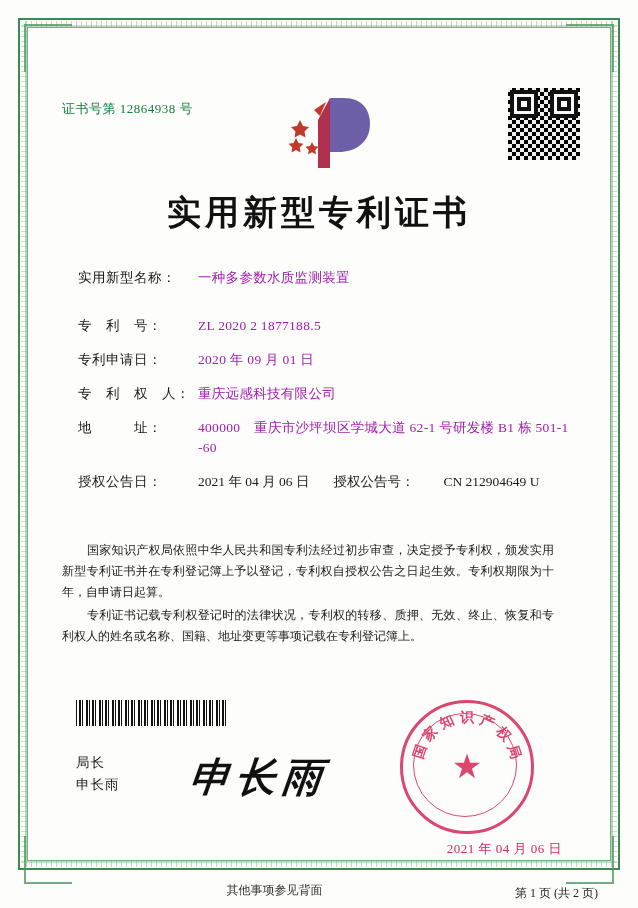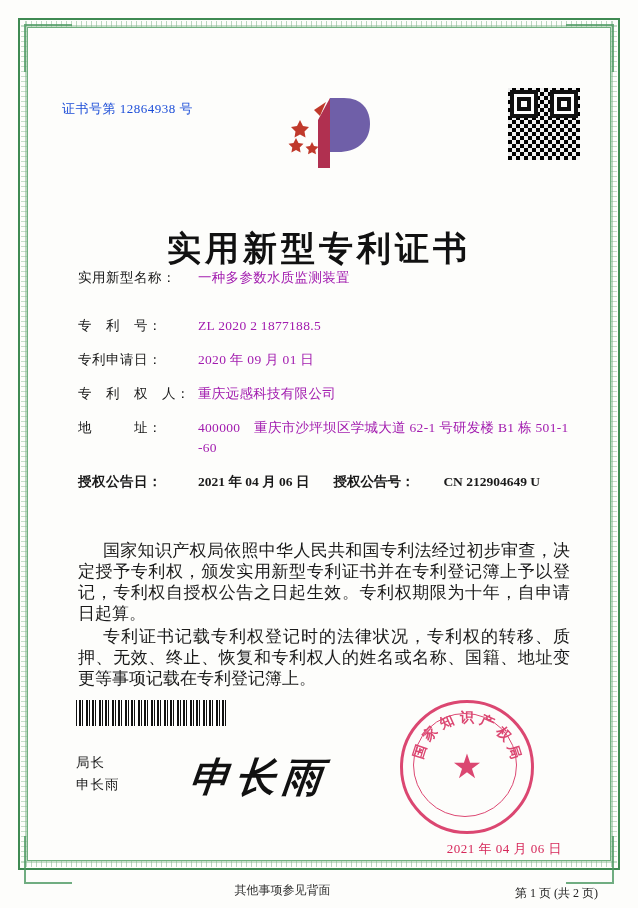--- a/index.html
+++ b/index.html
@@ -74,21 +74,21 @@
     position: absolute;
     left: 40px; top: 40px;
     width: 558px; height: 828px;
   }
 
   .cert-no {
     position: absolute;
     left: 22px; top: 60px;
     font-size: 13px;
     letter-spacing: .5px;
-    color: #1d4ed8;
+    color: #15803d;
   }
 
   
   .logo {
     position: absolute;
     left: 230px; top: 50px;
     width: 120px; height: 85px;
   }
   .logo svg { display: block; }
 
@@ -116,21 +116,20 @@
   .title {
     position: absolute;
     left: 0; top: 150px;
     width: 558px;
     text-align: center;
     font-size: 34px;
     font-weight: bold;
     letter-spacing: 4px;
     color: #111;
     font-family: "DejaVu Serif", "Liberation Serif", serif;
-    margin-top: 36px;
   }
 
   
   .fields {
     position: absolute;
     left: 38px; top: 228px;
     width: 500px;
     font-size: 13.5px;
     line-height: 20px;
   }
@@ -149,37 +148,36 @@
   .row .value {
     flex: 1;
     color: #a21caf;
     letter-spacing: .3px;
   }
   .row .value .cont {
     display: block;
   }
   .row.double {
     justify-content: flex-start;
-    font-weight: bold;
   }
   .row .label2 {
     flex: 0 0 110px;
     margin-left: 24px;
     white-space: nowrap;
   }
   .row .value2 {
     flex: 0 0 auto;
   }
 
   
   .paras {
     position: absolute;
-    left: 38px; top: 500px;
+    left: 22px; top: 500px;
     width: 492px;
-    font-size: 17px;
+    font-size: 12px;
     line-height: 21px;
     text-align: justify;
     color: #1a1a1a;
   }
   .paras p {
     margin: 0 0 2px 0;
     text-indent: 25px;
   }
 
   
@@ -269,21 +267,20 @@
     color: #222;
   }
 
   .footnote {
     position: absolute;
     left: 0; top: 882px;
     width: 549px;
     text-align: center;
     font-size: 12px;
     color: #333;
-    padding-left: 8px;
   }
 </style>
 </head>
 <body>
 
 <div class="page">
 
   <div class="border-pattern"></div>
   <div class="border-mask"></div>
   <div class="border-outer"></div>

